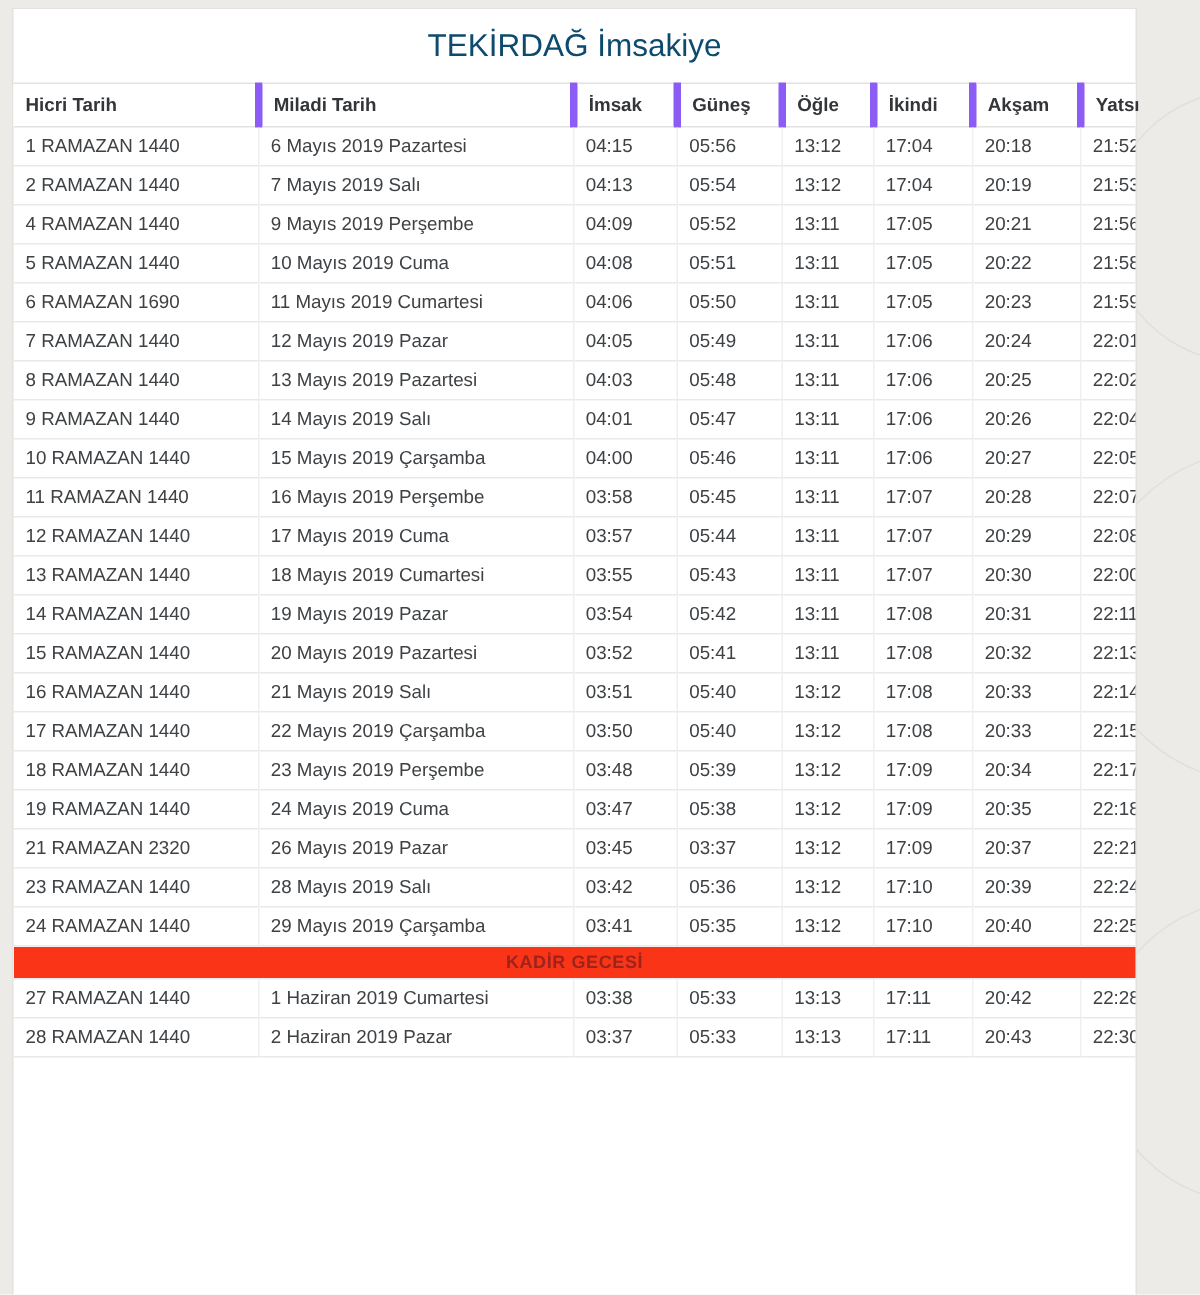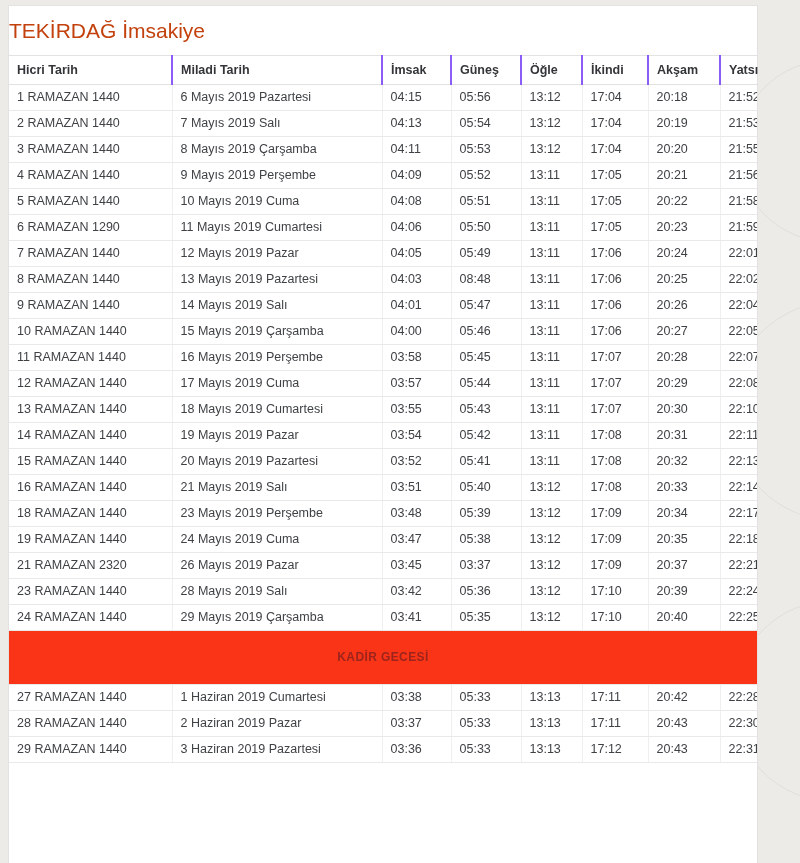--- a/index.html
+++ b/index.html
@@ -36,24 +36,24 @@
     top: 5px;
     width: 750px;
     min-height: 900px;
     box-sizing: border-box;
     background: #ffffff;
     border: 1px solid var(--container-border, #e3e2e0);
     border-bottom: none;
     z-index: 1;
   }
   .title {
-    text-align: left;
+    text-align: center;
     font-size: 21px;
     font-weight: 400;
-    color: #c2410c;
+    color: #0c4a6e;
     padding: 13px 0 12px 0;
   }
   table {
     width: 100%;
     border-collapse: collapse;
     table-layout: fixed;
   }
   col.c-hicri  { width: 163px; }
   col.c-miladi { width: 210px; }
   col.c-imsak  { width: 69px; }
@@ -65,21 +65,21 @@
 
   th {
     font-size: 12.5px;
     font-weight: bold;
     color: #333538;
     text-align: left;
     line-height: 14px;
     padding: 7px 8px;
     border-top: 1px solid #e2e2e0;
     border-bottom: 1px solid #e2e2e0;
-    border-left: 2px solid #8b5cf6;
+    border-left: 5px solid #8b5cf6;
     background: #ffffff;
   }
   th:first-child { border-left: none; }
 
   td {
     font-size: 12.5px;
     color: #3f4245;
     line-height: 13px;
     padding: 6px 8px;
     border-bottom: 1px solid #e9e9e7;
@@ -90,21 +90,21 @@
   td:first-child { border-left: none; }
 
   .banner-cell {
     background: var(--banner-bg, #fa3517);
     color: var(--banner-text, #9c241c);
     font-weight: bold;
     text-align: center;
     font-size: 12px;
     line-height: 13px;
     letter-spacing: 0.4px;
-    padding: 20px 0;
+    padding: 4px 0;
     border-left: none;
     border-bottom: 1px solid #e9e9e7;
   }
 </style>
 </head>
 <body style="background: rgb(237, 235, 232);">
 
 <div class="bg-decor">
   <div class="ring r1"></div>
   <div class="ring r2"></div>
@@ -152,51 +152,41 @@
           <td>2 RAMAZAN 1440</td>
           <td>7 Mayıs 2019 Salı</td>
           <td>04:13</td>
           <td>05:54</td>
           <td>13:12</td>
           <td>17:04</td>
           <td>20:19</td>
           <td>21:53</td>
         </tr>
         <tr>
-          <td>3 RAMAZAN 1440</td>
-          <td>8 Mayıs 2019 Çarşamba</td>
-          <td>04:11</td>
-          <td>05:53</td>
-          <td>13:12</td>
-          <td>17:04</td>
-          <td>20:20</td>
-          <td>21:55</td>
-        </tr>
-        <tr>
           <td>4 RAMAZAN 1440</td>
           <td>9 Mayıs 2019 Perşembe</td>
           <td>04:09</td>
           <td>05:52</td>
           <td>13:11</td>
           <td>17:05</td>
           <td>20:21</td>
           <td>21:56</td>
         </tr>
         <tr>
           <td>5 RAMAZAN 1440</td>
           <td>10 Mayıs 2019 Cuma</td>
           <td>04:08</td>
           <td>05:51</td>
           <td>13:11</td>
           <td>17:05</td>
           <td>20:22</td>
           <td>21:58</td>
         </tr>
         <tr>
-          <td>6 RAMAZAN 1290</td>
+          <td>6 RAMAZAN 1690</td>
           <td>11 Mayıs 2019 Cumartesi</td>
           <td>04:06</td>
           <td>05:50</td>
           <td>13:11</td>
           <td>17:05</td>
           <td>20:23</td>
           <td>21:59</td>
         </tr>
         <tr>
           <td>7 RAMAZAN 1440</td>
@@ -205,21 +195,21 @@
           <td>05:49</td>
           <td>13:11</td>
           <td>17:06</td>
           <td>20:24</td>
           <td>22:01</td>
         </tr>
         <tr>
           <td>8 RAMAZAN 1440</td>
           <td>13 Mayıs 2019 Pazartesi</td>
           <td>04:03</td>
-          <td>08:48</td>
+          <td>05:48</td>
           <td>13:11</td>
           <td>17:06</td>
           <td>20:25</td>
           <td>22:02</td>
         </tr>
         <tr>
           <td>9 RAMAZAN 1440</td>
           <td>14 Mayıs 2019 Salı</td>
           <td>04:01</td>
           <td>05:47</td>
@@ -259,21 +249,21 @@
           <td>22:08</td>
         </tr>
         <tr>
           <td>13 RAMAZAN 1440</td>
           <td>18 Mayıs 2019 Cumartesi</td>
           <td>03:55</td>
           <td>05:43</td>
           <td>13:11</td>
           <td>17:07</td>
           <td>20:30</td>
-          <td>22:10</td>
+          <td>22:00</td>
         </tr>
         <tr>
           <td>14 RAMAZAN 1440</td>
           <td>19 Mayıs 2019 Pazar</td>
           <td>03:54</td>
           <td>05:42</td>
           <td>13:11</td>
           <td>17:08</td>
           <td>20:31</td>
           <td>22:11</td>
@@ -290,20 +280,30 @@
         </tr>
         <tr>
           <td>16 RAMAZAN 1440</td>
           <td>21 Mayıs 2019 Salı</td>
           <td>03:51</td>
           <td>05:40</td>
           <td>13:12</td>
           <td>17:08</td>
           <td>20:33</td>
           <td>22:14</td>
+        </tr>
+        <tr>
+          <td>17 RAMAZAN 1440</td>
+          <td>22 Mayıs 2019 Çarşamba</td>
+          <td>03:50</td>
+          <td>05:40</td>
+          <td>13:12</td>
+          <td>17:08</td>
+          <td>20:33</td>
+          <td>22:15</td>
         </tr>
         <tr>
           <td>18 RAMAZAN 1440</td>
           <td>23 Mayıs 2019 Perşembe</td>
           <td>03:48</td>
           <td>05:39</td>
           <td>13:12</td>
           <td>17:09</td>
           <td>20:34</td>
           <td>22:17</td>
@@ -364,25 +364,15 @@
         <tr>
           <td>28 RAMAZAN 1440</td>
           <td>2 Haziran 2019 Pazar</td>
           <td>03:37</td>
           <td>05:33</td>
           <td>13:13</td>
           <td>17:11</td>
           <td>20:43</td>
           <td>22:30</td>
         </tr>
-        <tr>
-          <td>29 RAMAZAN 1440</td>
-          <td>3 Haziran 2019 Pazartesi</td>
-          <td>03:36</td>
-          <td>05:33</td>
-          <td>13:13</td>
-          <td>17:12</td>
-          <td>20:43</td>
-          <td>22:31</td>
-        </tr>
       </tbody>
   </table>
 </div>
 
 </body></html>

